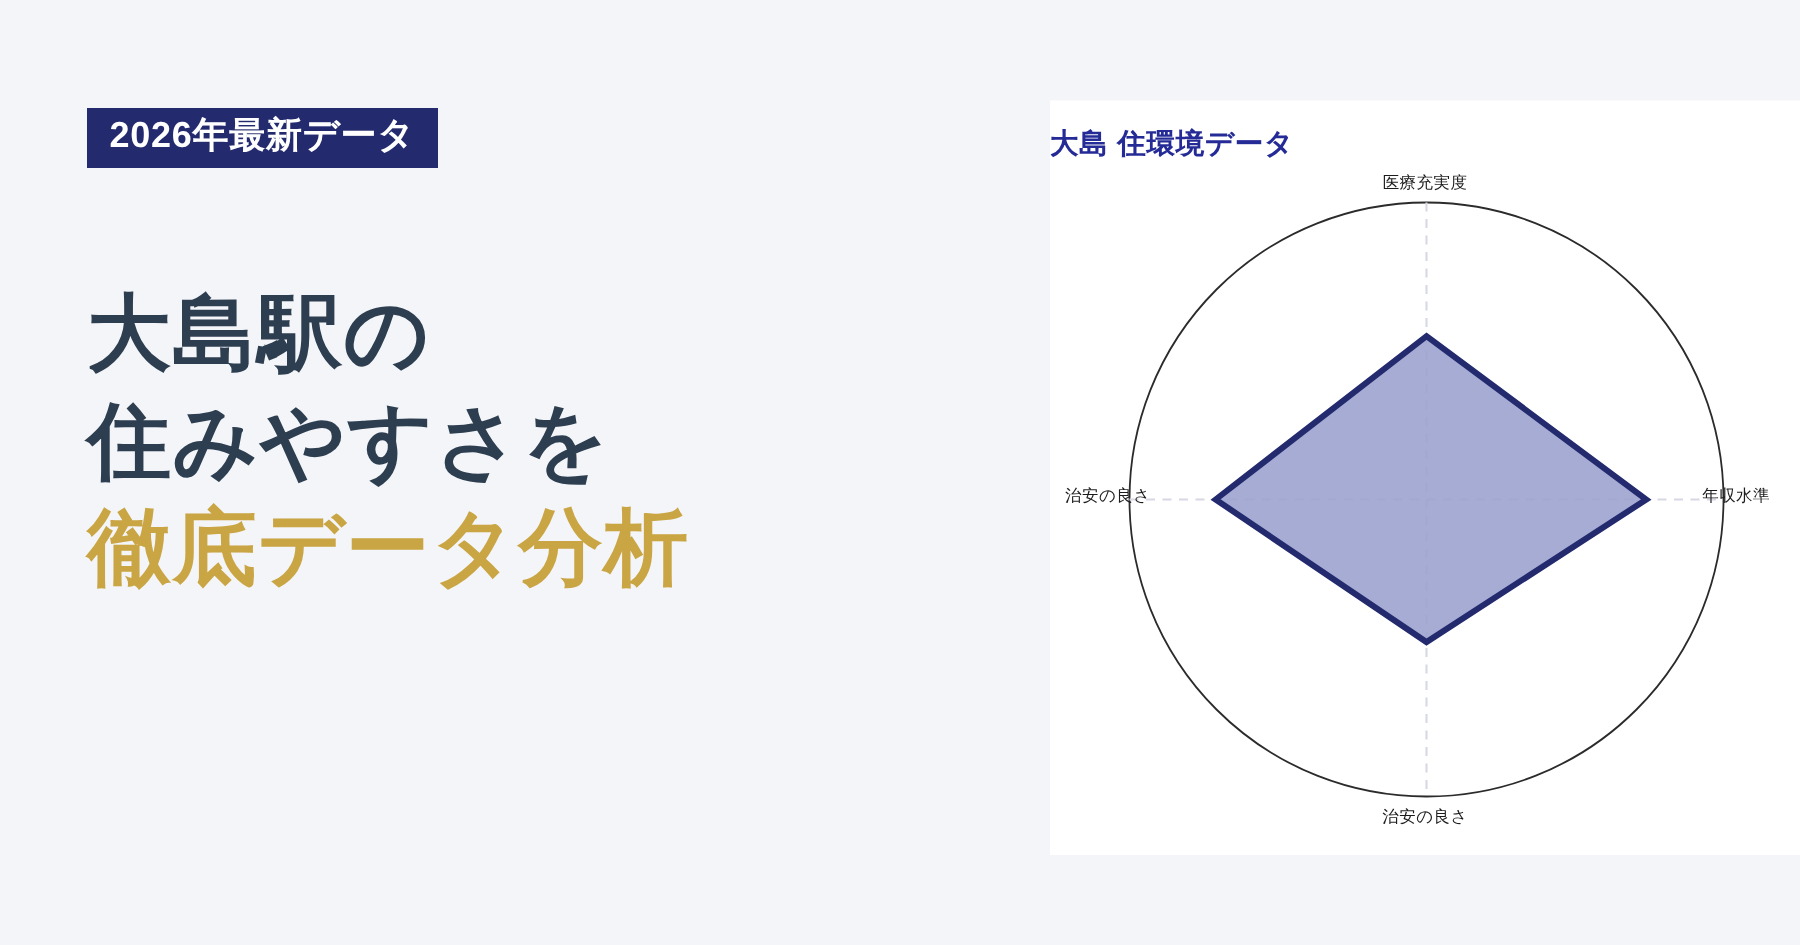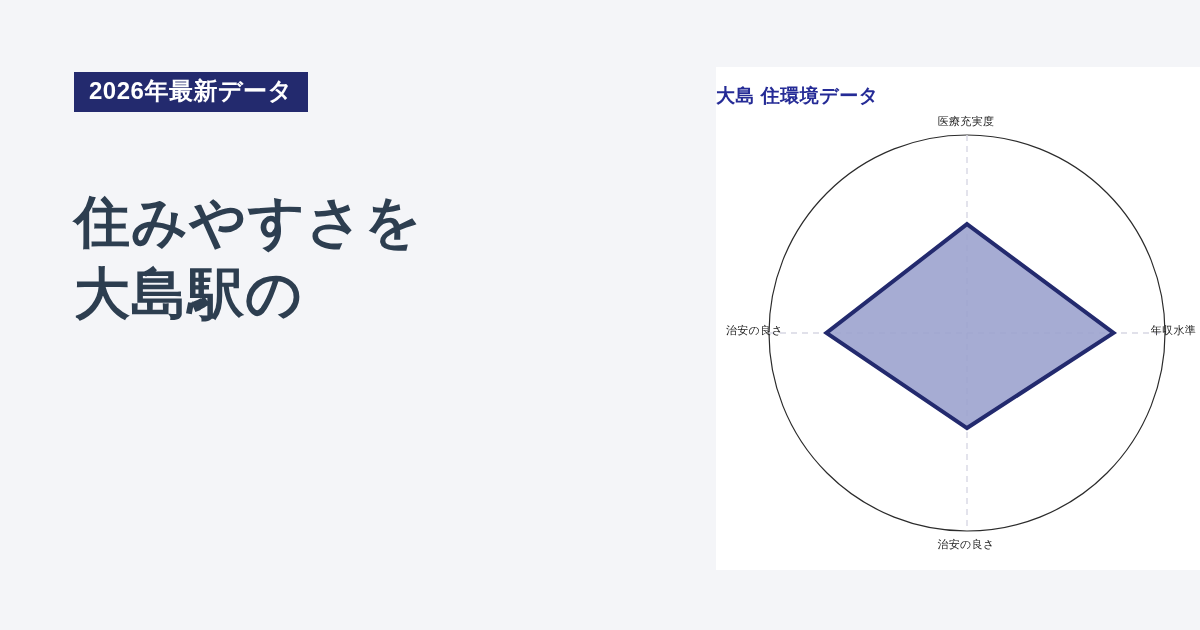--- a/index.html
+++ b/index.html
@@ -12,21 +12,20 @@
     overflow: hidden;
     background: #f4f5f8;
     font-family: "Liberation Sans", "DejaVu Sans", sans-serif;
     -webkit-font-smoothing: antialiased;
   }
   #banner {
     position: relative;
     width: 973px;
     height: 630px;
     background: #f4f5f8;
-    margin-left: 16px;
   }
 
   
   .left-col {
     position: absolute;
     left: 58px;
     top: 0;
     width: 660px;
     height: 630px;
   }
@@ -125,22 +124,23 @@
 </head>
 <body>
 
 <div id="banner">
 
   <div class="left-col">
 
     <div class="badge">2026年最新データ</div>
 
     <div class="headline">
+      <div class="headline-line">大島駅の</div>
       <div class="headline-line">住みやすさを</div>
-      <div class="headline-line">大島駅の</div>
+      <div class="headline-line accent">徹底データ分析</div>
     </div>
 
 
   </div>
 
   <div class="chart-card">
 
     <div class="chart-title">大島 住環境データ</div>
 
     <div class="radar-wrap">

